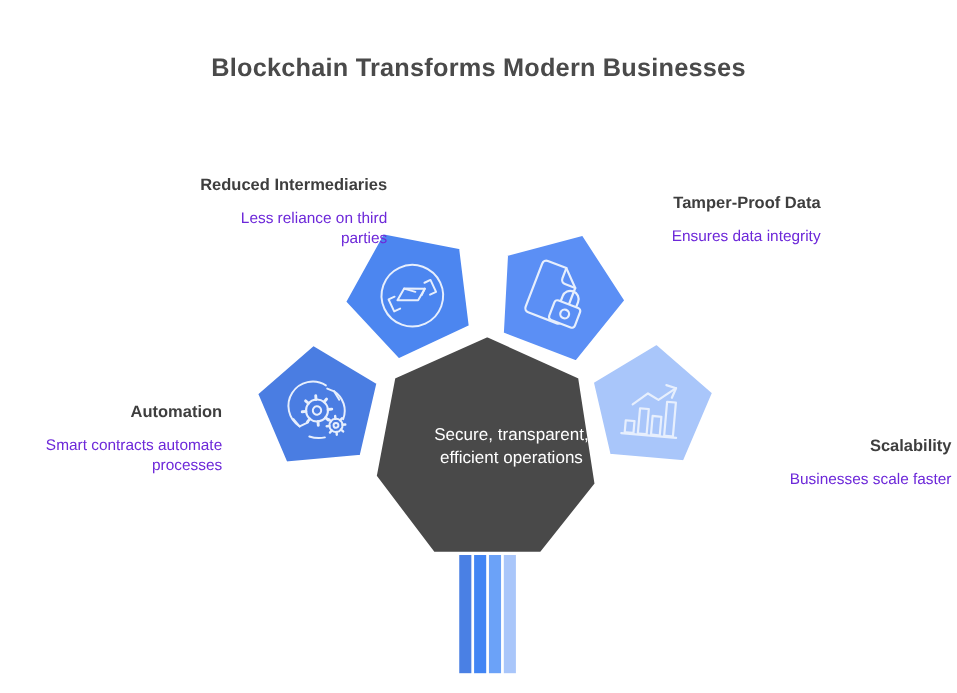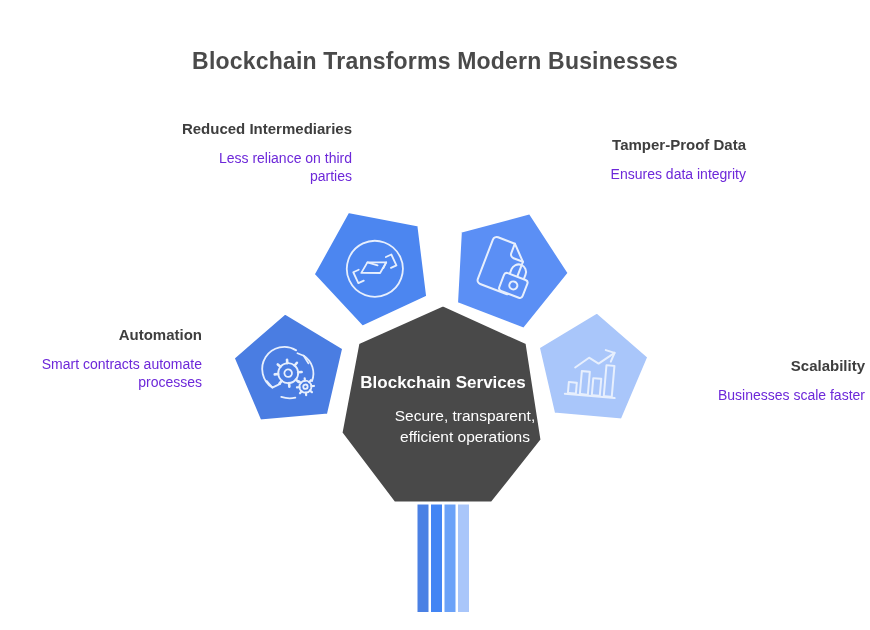--- a/index.html
+++ b/index.html
@@ -6,21 +6,21 @@
   body{
     width:870px;height:630px;overflow:hidden;background:#ffffff;
     font-family:"Liberation Sans", sans-serif;
   }
   .stage{position:relative;width:870px;height:630px;background:#ffffff;}
   .stage svg{position:absolute;left:0;top:0;}
   .title{
     position:absolute;top:48px;left:0;width:870px;text-align:center;
     font-size:23px;font-weight:bold;color:#4a4a4a;letter-spacing:.2px;
   }
-  .feature{position:absolute;}
+  .feature{position:absolute;margin-top:40px;}
   .feature .fh{font-size:15px;font-weight:bold;color:#3e3e3e;line-height:1.2;}
   .feature .fd{font-size:14px;color:#6d28d9;line-height:1.3;margin-top:11px;}
   .align-right{text-align:right;}
   .align-left{text-align:right;}
   #f-reduced{right:518px;top:120px;width:175px;}
   #f-tamper{left:536px;top:136px;width:210px;}
   #f-automation{right:668px;top:326px;width:190px;}
   #f-scalability{left:685px;top:357px;width:180px;}
   .center-label{
     position:absolute;left:343px;top:373px;width:200px;text-align:center;color:#ffffff;
@@ -121,17 +121,16 @@
     <div class="fh">Automation</div>
     <div class="fd">Smart contracts automate processes</div>
   </div>
 
   <div class="feature align-left" id="f-scalability">
     <div class="fh">Scalability</div>
     <div class="fd">Businesses scale faster</div>
   </div>
 
   <div class="center-label">
-    <div class="ch">Blockchain Services</div>
     <div class="cd">Secure, transparent, efficient operations</div>
   </div>
 
 </div>
 
 </body></html>

